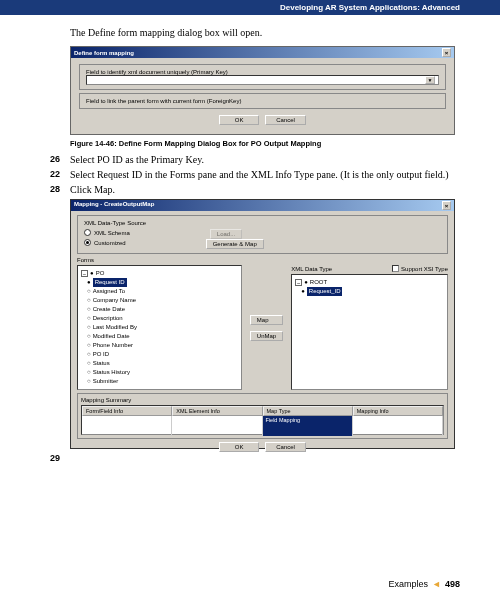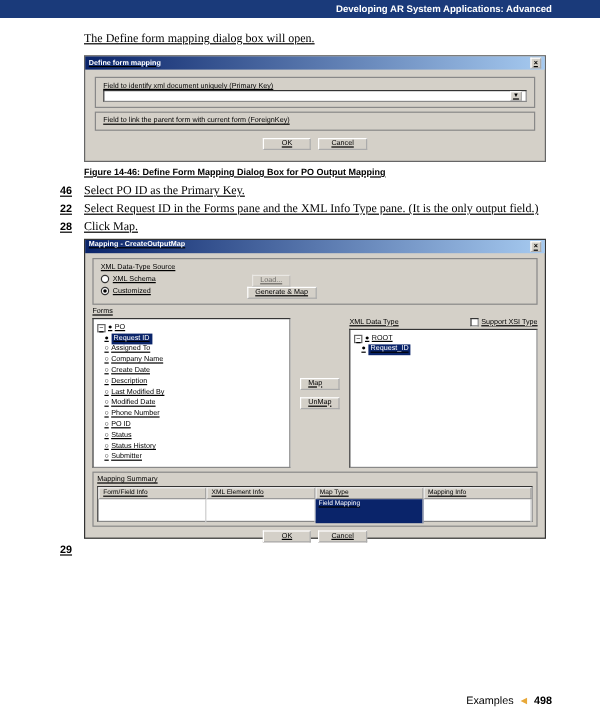--- a/index.html
+++ b/index.html
@@ -16,21 +16,20 @@
       background: #1a3a7a;
       color: white;
       text-align: right;
       padding: 3px 40px 3px 0;
       font-family: Arial, sans-serif;
       font-size: 8px;
       font-weight: bold;
     }
     .content {
       padding: 12px 45px 0 70px;
-      text-decoration: underline;
     }
     .intro-text {
       font-size: 10px;
       margin-bottom: 8px;
     }
     .dialog-box {
       border: 1px solid #666;
       background: #d4d0c8;
       margin-bottom: 4px;
       font-family: 'MS Sans Serif', Arial, sans-serif;
@@ -338,21 +337,21 @@
       <div class="button-row">
         <div class="win-button">OK</div>
         <div class="win-button">Cancel</div>
       </div>
     </div>
   </div>
 
   <p class="figure-caption">Figure 14-46:  Define Form Mapping Dialog Box for PO Output Mapping</p>
 
   <div class="step">
-    <span class="step-num">46</span>
+    <span class="step-num">26</span>
     <span class="step-text">Select PO ID as the Primary Key.</span>
   </div>
   <div class="step">
     <span class="step-num">22</span>
     <span class="step-text">Select Request ID in the Forms pane and the XML Info Type pane. (It is the only output field.)</span>
   </div>
   <div class="step">
     <span class="step-num">28</span>
     <span class="step-text">Click Map.</span>
   </div>

